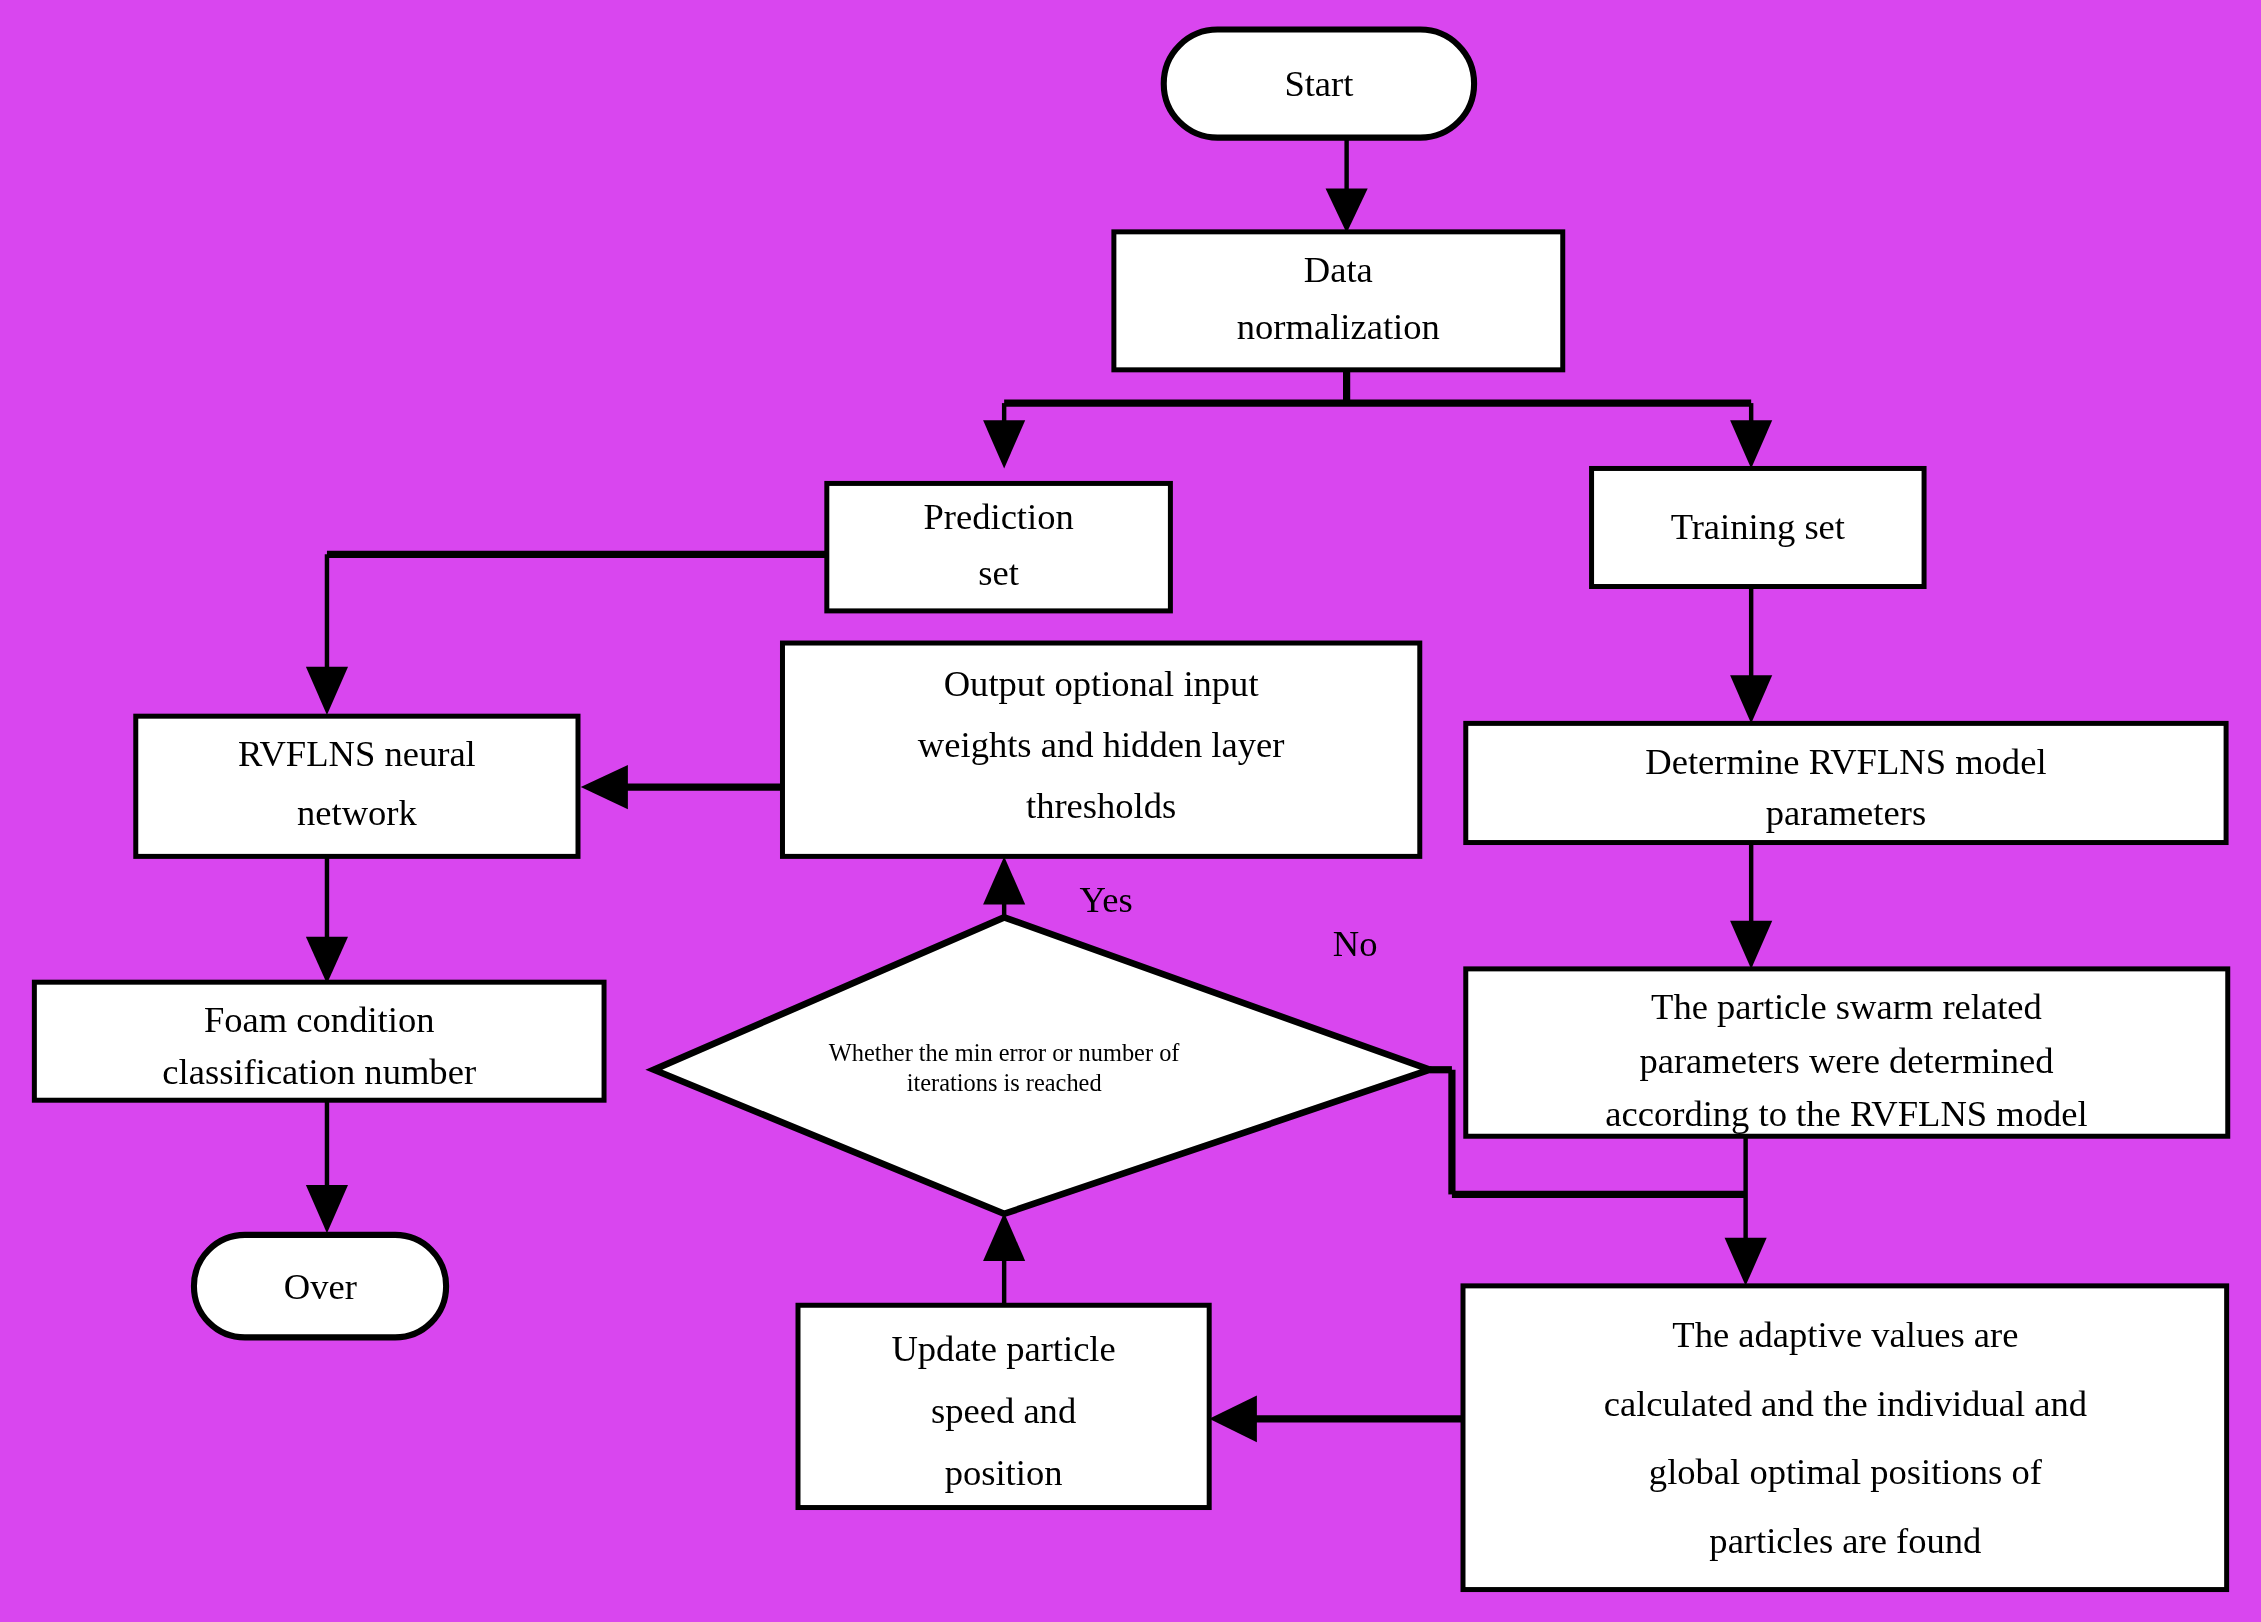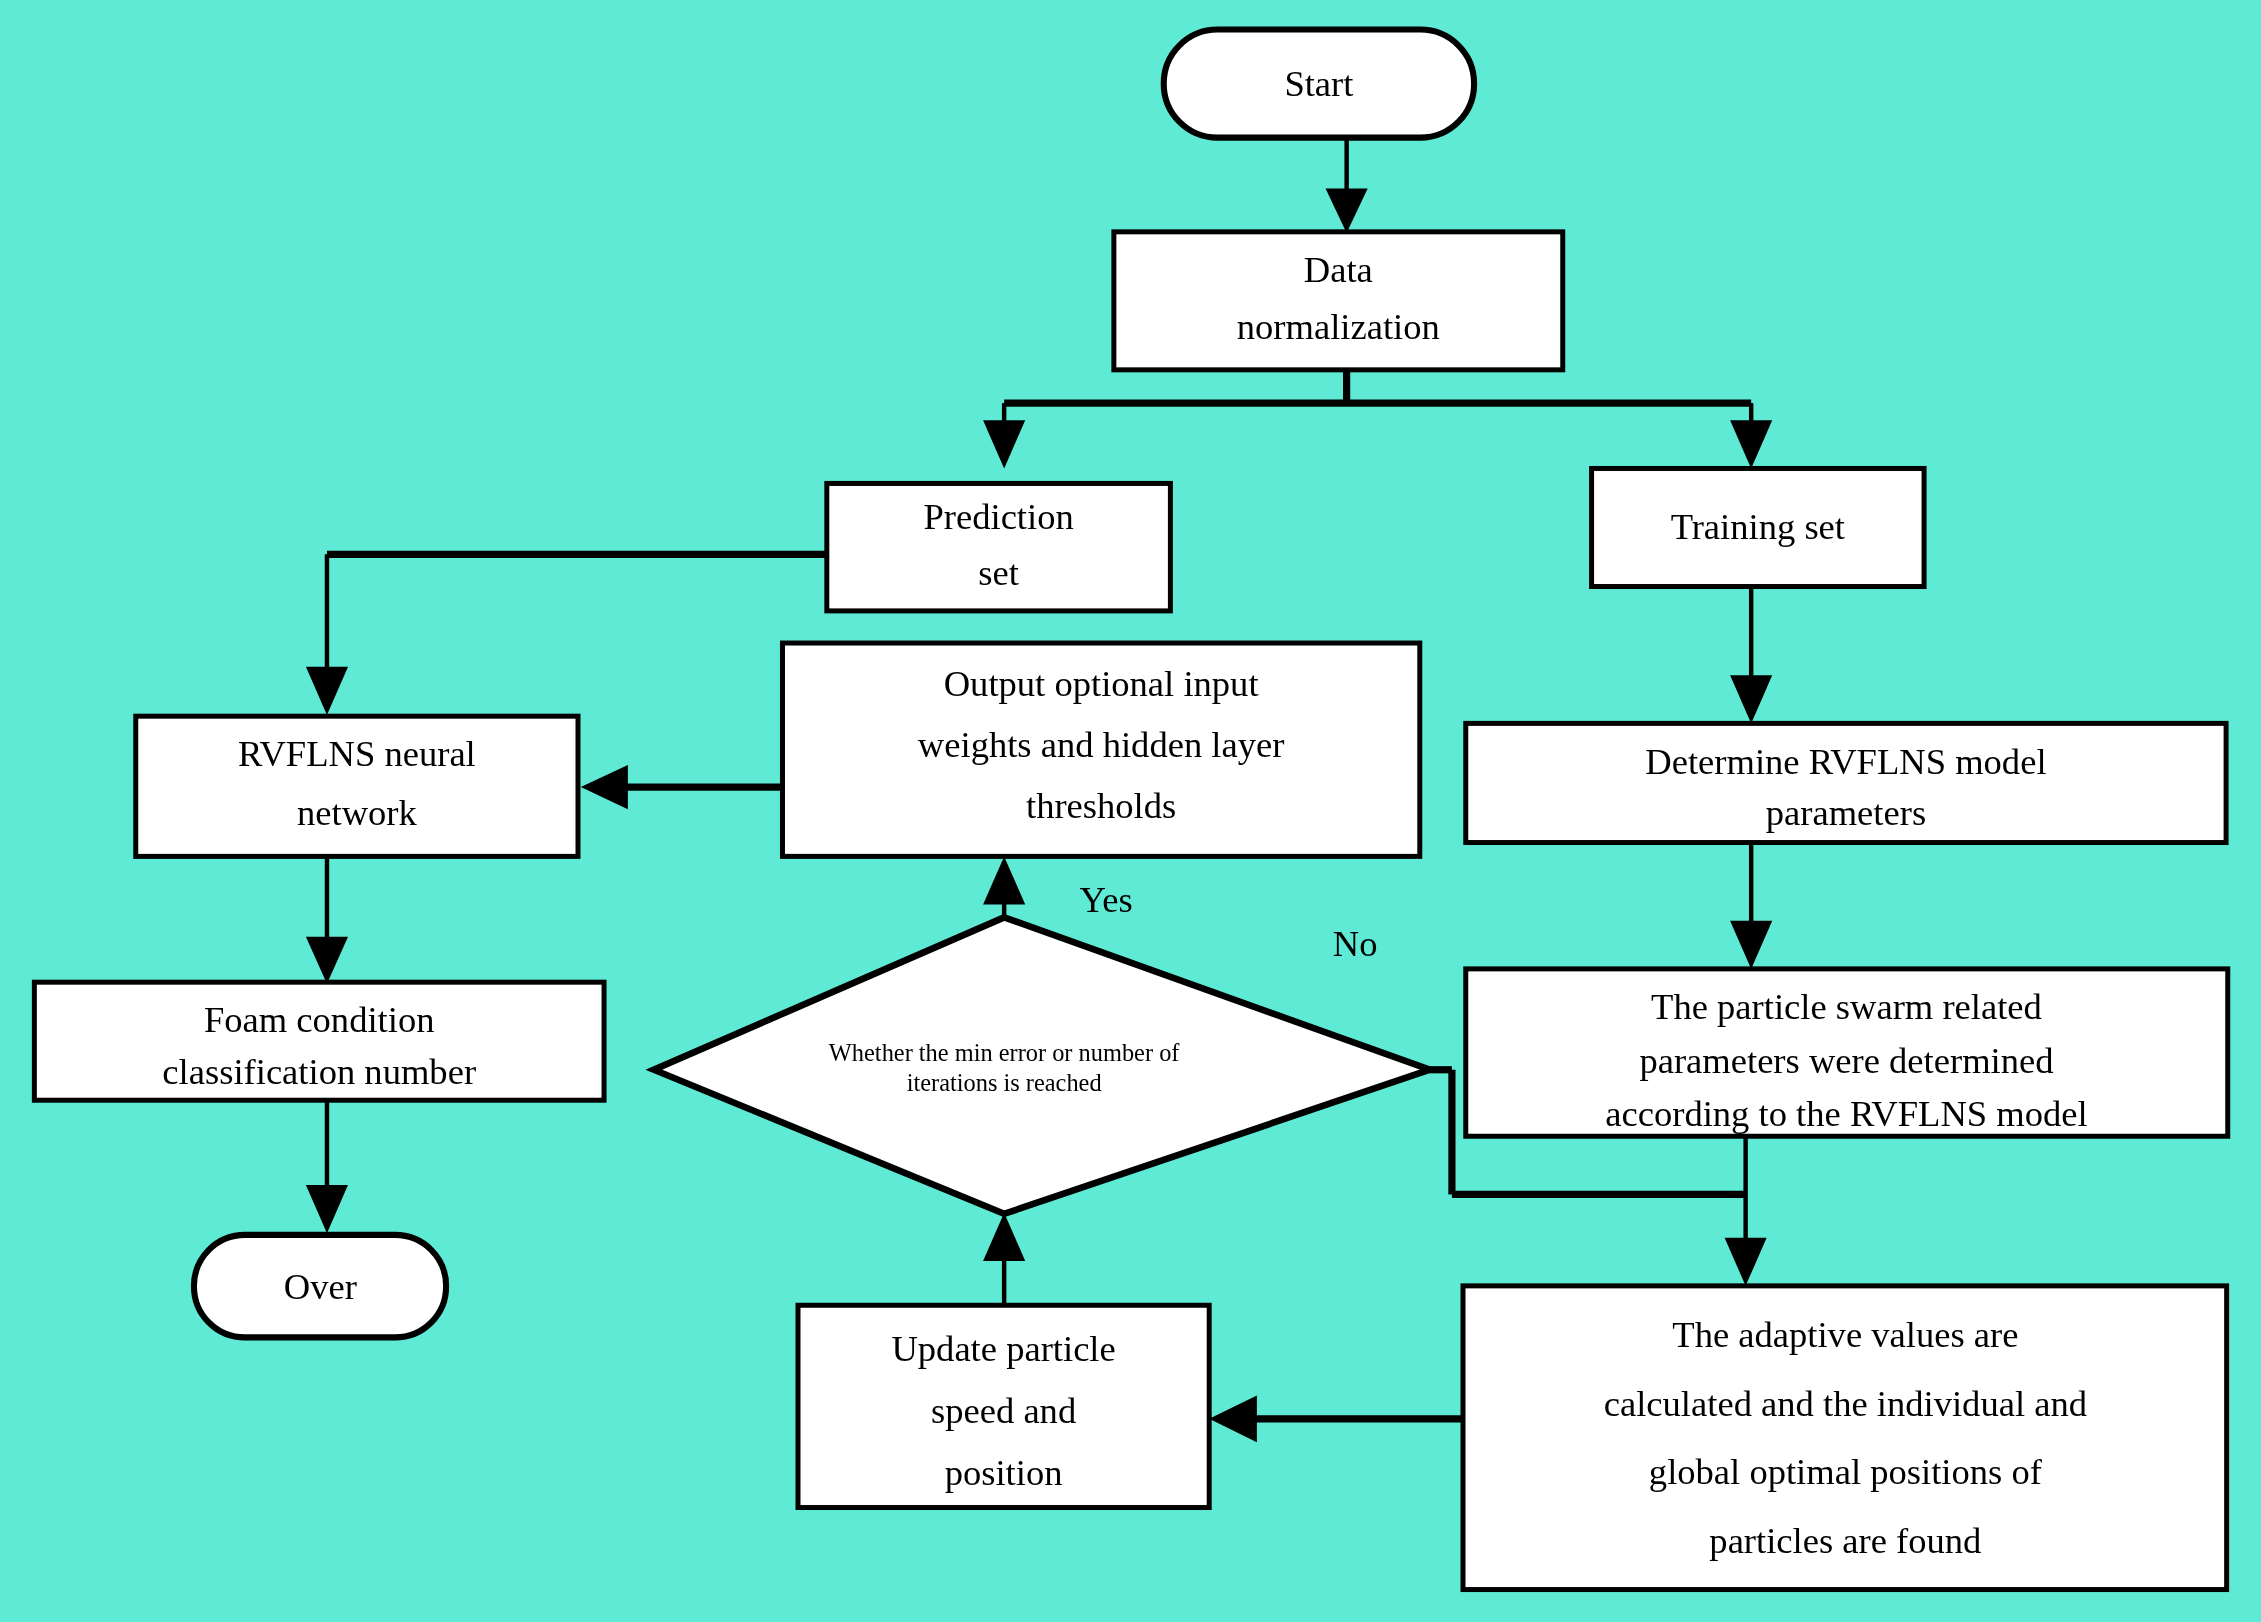--- a/index.html
+++ b/index.html
@@ -11,21 +11,21 @@
   body {
     width: 2261px;
     height: 1623px;
     overflow: hidden;
     font-family: "Liberation Serif", "DejaVu Serif", serif;
   }
   #flowchart-root {
     position: relative;
     width: 2261px;
     height: 1623px;
-    background: #5eead4;
+    background: #d946ef;
   }
   svg#flow-svg {
     display: block;
     width: 2261px;
     height: 1623px;
   }
   .node-shape {
     fill: #ffffff;
     stroke: #000000;
     stroke-width: 9;

